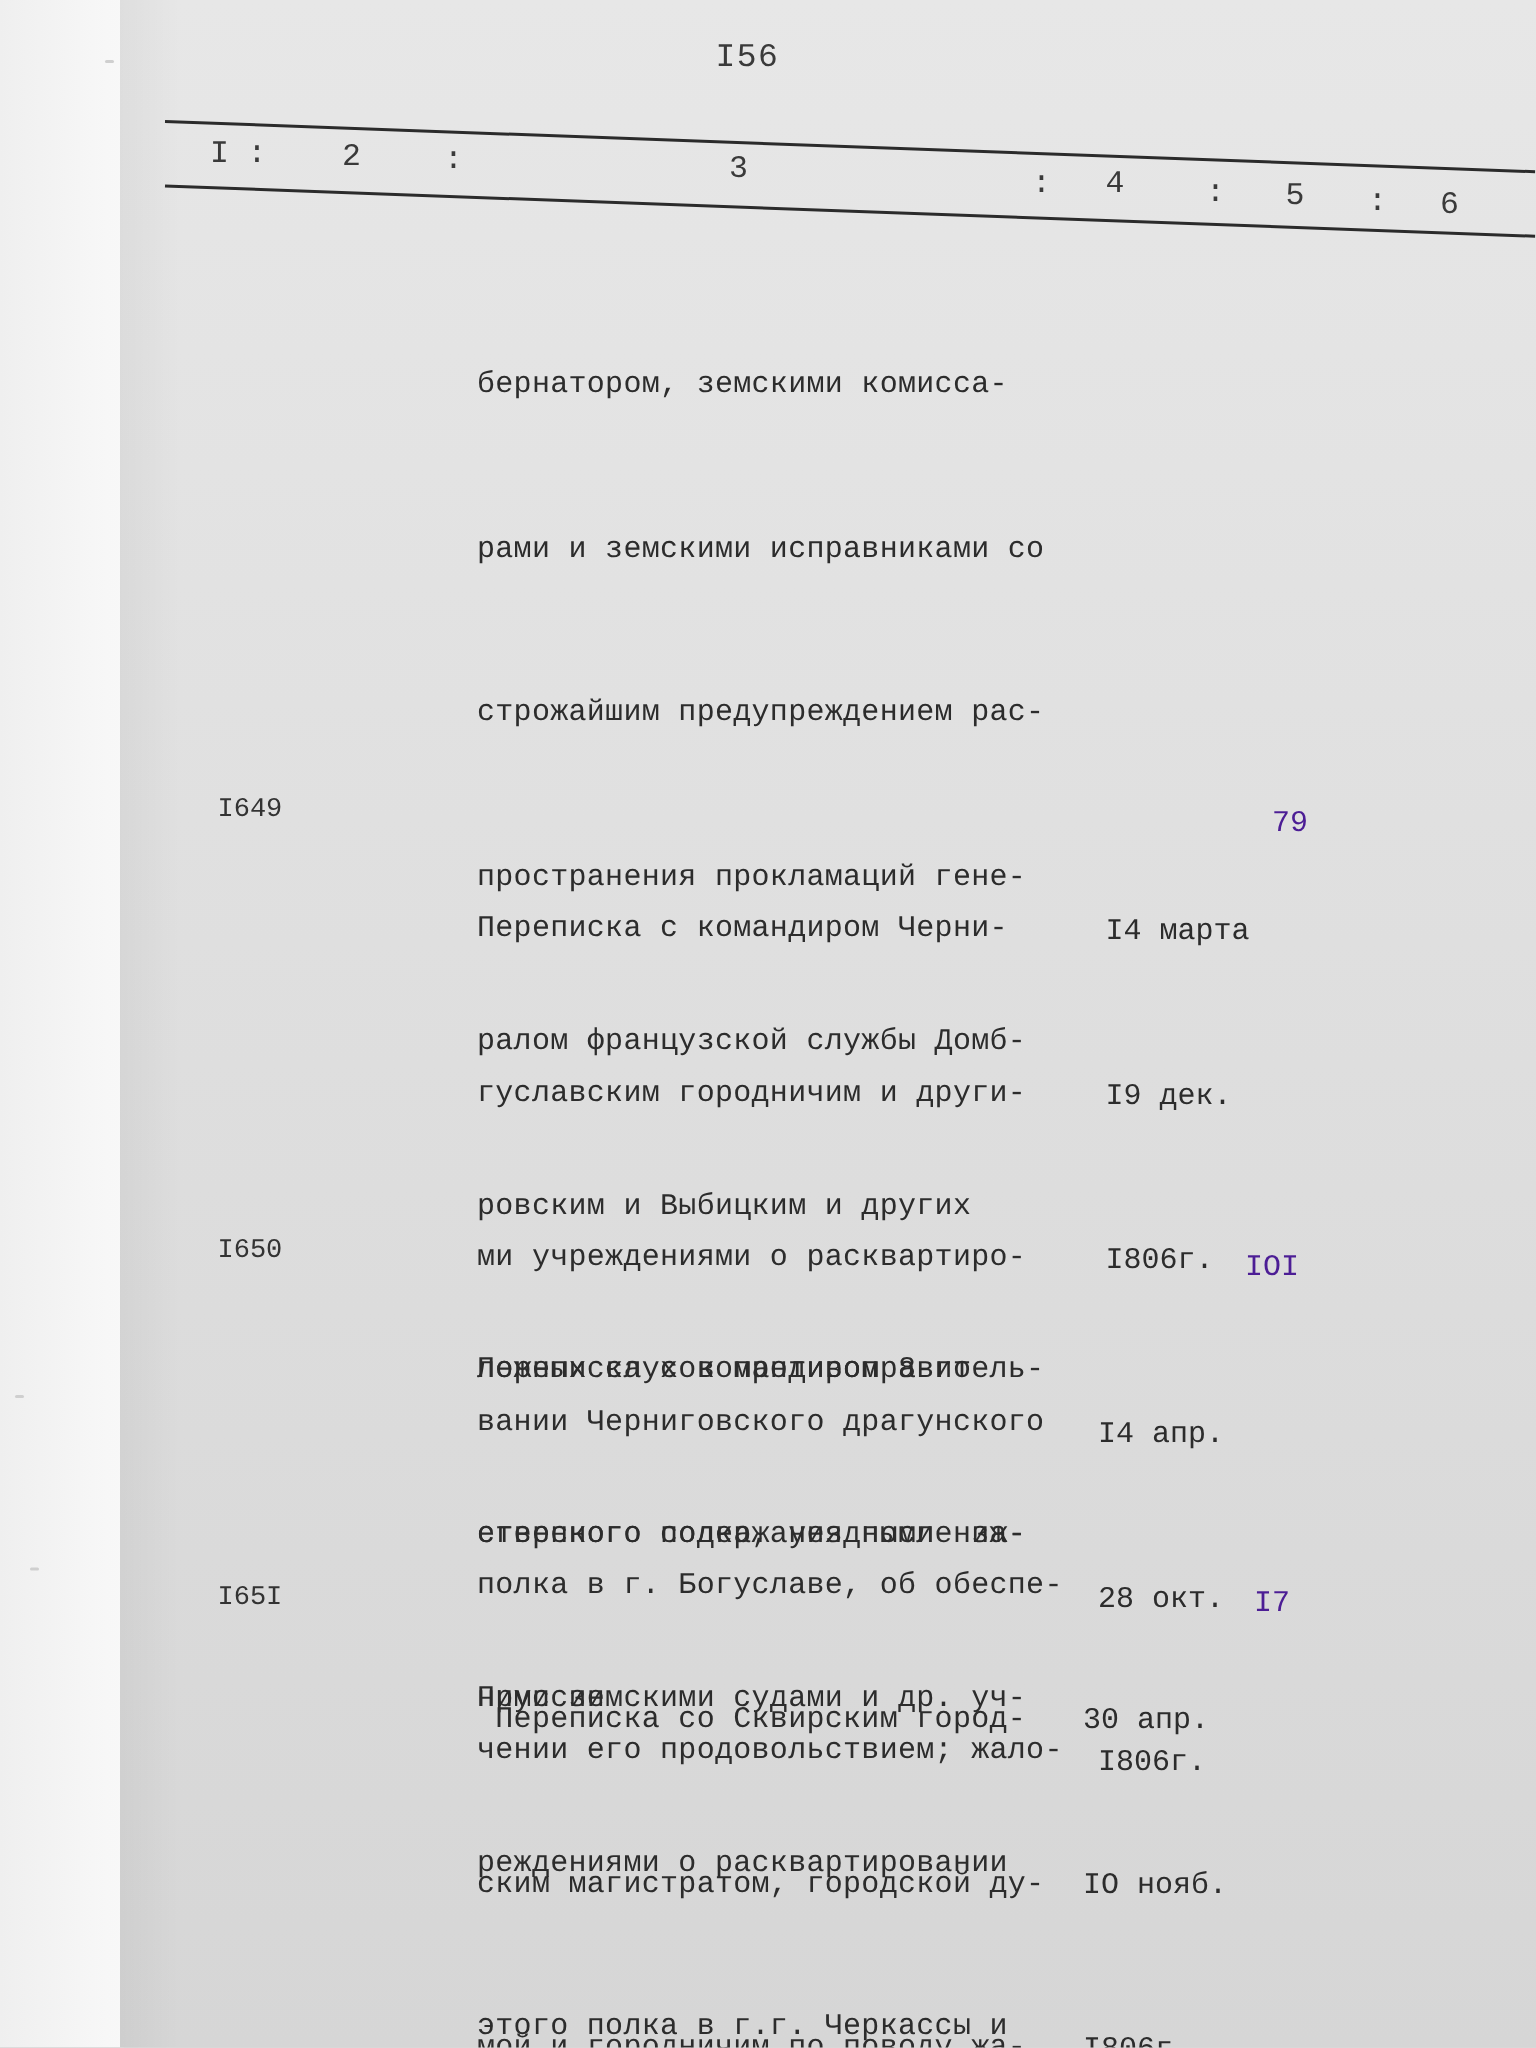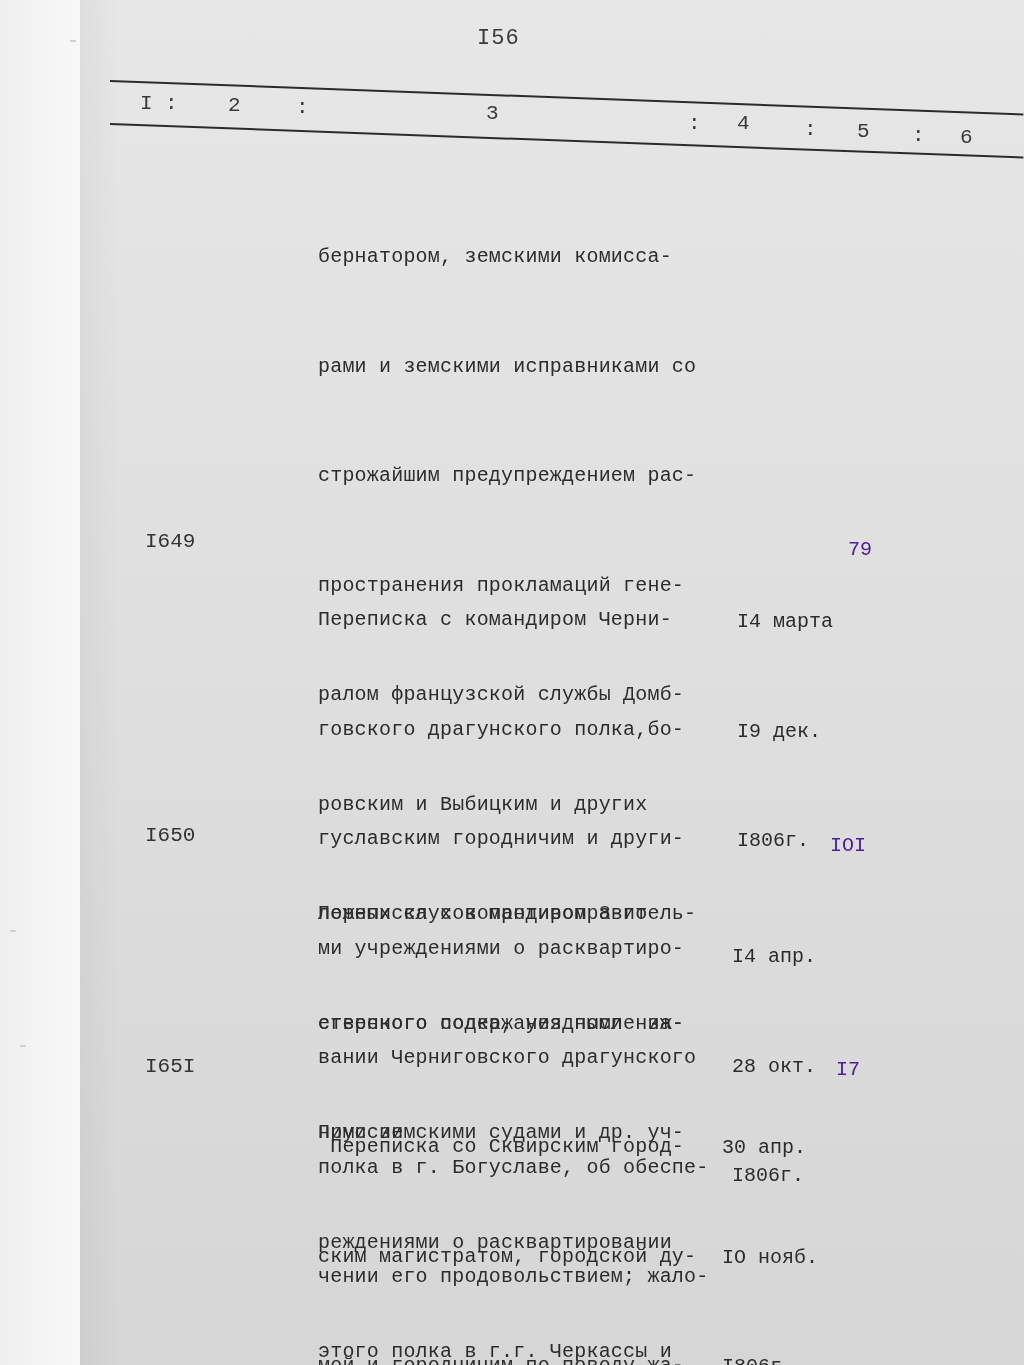--- a/index.html
+++ b/index.html
@@ -58,21 +58,21 @@
     .rule-top { left: 110px; top: 80px; width: 914px; transform: rotate(2.1deg); }
     .rule-bottom { left: 110px; top: 123px; width: 914px; transform: rotate(2.1deg); }
     .col-header {
       position: absolute;
       font-size: 21px;
       color: #3a3a3a;
     }
     .row-num {
       position: absolute;
       left: 145px;
-      font-size: 21px;
+      font-size: 18px;
       color: #333;
     }
     .desc {
       position: absolute;
       left: 298px;
       font-size: 20px;
       line-height: 36.5px;
       color: #2c2c2c;
       white-space: pre;
       letter-spacing: 0.2px;
@@ -132,21 +132,20 @@
   <span class="line">ровским и Выбицким и других</span>
   <span class="line">ложных слухов противоправитель-</span>
   <span class="line">ственного содержания после за-</span>
   <span class="line">Пруссии</span>
 </div>
 
 <div>
   <span class="row-num" style="top:530px;">I649</span>
   <div class="desc" style="top:529px;">
     <span class="line">Переписка с командиром Черни-</span>
-    <span class="line">говского драгунского полка,бо-</span>
     <span class="line">гуславским городничим и други-</span>
     <span class="line">ми учреждениями о расквартиро-</span>
     <span class="line">вании Черниговского драгунского</span>
     <span class="line">полка в г. Богуславе, об обеспе-</span>
     <span class="line">чении его продовольствием; жало-</span>
     
   </div>
   <div class="dates" style="top:531px;">
     <span class="line">I4 марта</span>
     <span class="line">I9 дек.</span>

